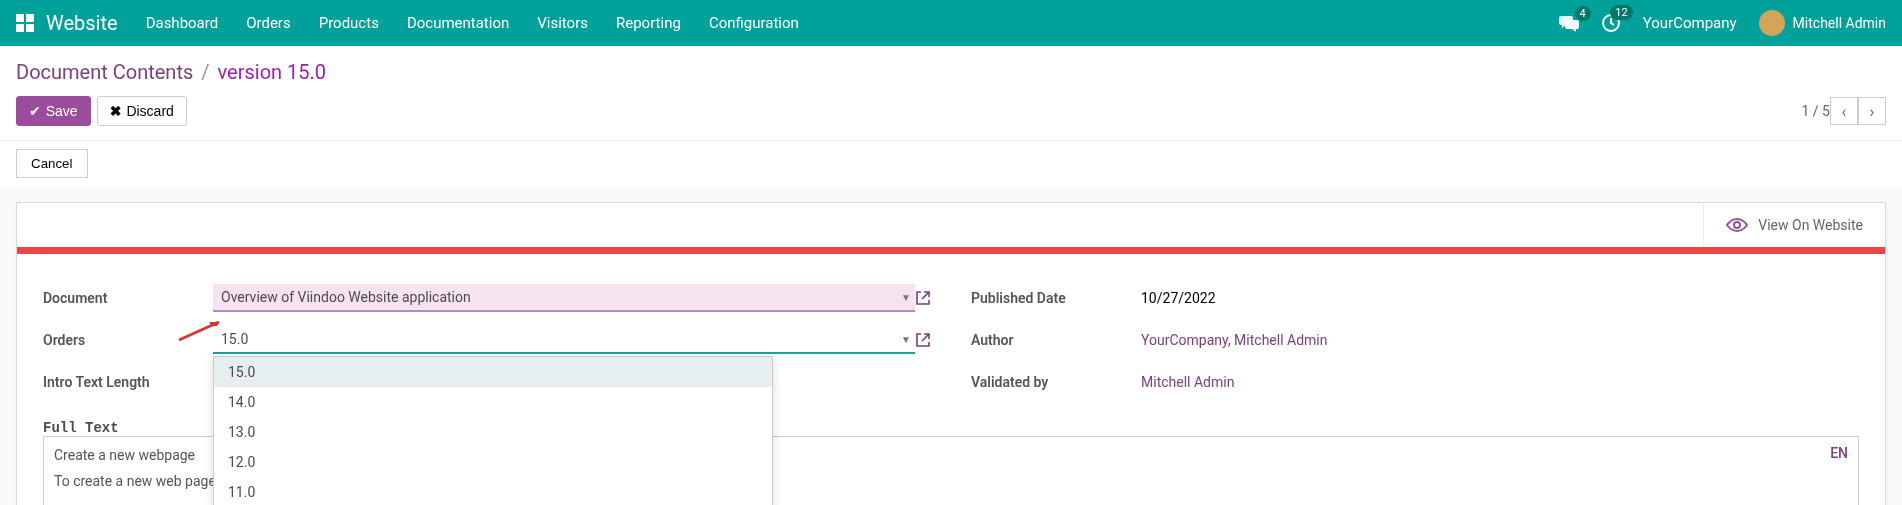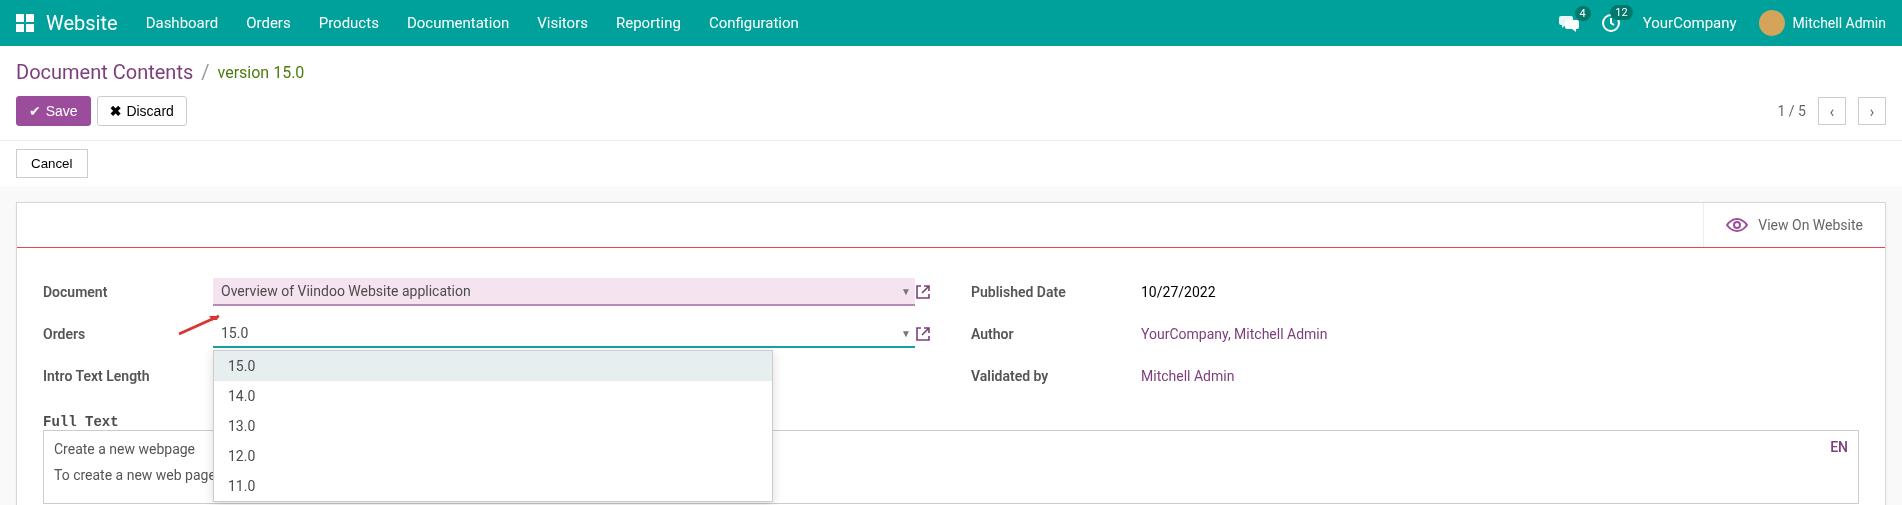--- a/index.html
+++ b/index.html
@@ -11,40 +11,40 @@
 .topnav .nav-item { color: #fff; margin-right: 28px; font-size: 15px; cursor: pointer; }
 .topnav .spacer { flex: 1; }
 .topnav .icon-wrap { position: relative; margin-right: 22px; cursor: pointer; }
 .topnav .badge { position: absolute; top: -8px; right: -12px; background: #00796b; color: #fff; border-radius: 10px; font-size: 11px; padding: 1px 5px; line-height: 1.2; }
 .topnav .company { margin-right: 22px; font-size: 15px; }
 .topnav .user { display: flex; align-items: center; gap: 8px; }
 .topnav .avatar { width: 26px; height: 26px; border-radius: 50%; background: #d4a45a; display: inline-block; }
 .breadcrumb-row { background: #fff; padding: 14px 16px 6px; display: flex; align-items: center; }
 .breadcrumb-row .crumb-link { color: #7c3f7c; font-size: 20px; cursor: pointer; }
 .breadcrumb-row .crumb-sep { color: #999; font-size: 20px; margin: 0 8px; }
-.breadcrumb-row .crumb-current { color: #4d7c0f; font-size: 16px; }
+.breadcrumb-row .crumb-current { color: #a21caf; font-size: 20px; }
 .controls-row { background: #fff; padding: 6px 16px 14px; display: flex; align-items: center; }
 .btn { display: inline-flex; align-items: center; padding: 6px 12px; border: 1px solid #ccc; background: #fff; cursor: pointer; font-size: 14px; border-radius: 3px; }
 .btn-primary { background: #9b4d9b; border-color: #9b4d9b; color: #fff; }
 .btn-primary .check { margin-right: 5px; }
 .btn-discard { margin-left: 6px; }
 .btn-discard .x { margin-right: 5px; font-weight: bold; }
 .controls-row .spacer { flex: 1; }
-.pager { display: flex; align-items: center; gap: 12px; color: #666; }
+.pager { display: flex; align-items: center; color: #666; }
 .pager .nav-btn { border: 1px solid #ccc; width: 28px; height: 28px; display: flex; align-items: center; justify-content: center; cursor: pointer; font-size: 16px; background: #fff; }
 .stage-row { background: #fff; padding: 8px 16px; display: flex; align-items: center; border-top: 1px solid #eee; }
 .btn-cancel { border: 1px solid #ccc; padding: 6px 14px; background: #fff; cursor: pointer; }
 .stage-row .spacer { flex: 1; }
 .statusbar { display: flex; }
 .statusbar .stage { position: relative; padding: 6px 18px 6px 22px; color: #aaa; font-size: 14px; background: #fff; border: 1px solid #ddd; border-left: none; }
 .statusbar .stage:first-child { border-left: 1px solid #ddd; }
 .statusbar .stage.active { color: #9b4d9b; font-weight: 500; }
 .sheet-wrap { padding: 16px; }
 .sheet { background: #fff; border: 1px solid #d8d8d8; box-shadow: 0 1px 3px rgba(0,0,0,0.05); }
-.sheet-top { display: flex; justify-content: flex-end; border-bottom: 1px solid #ef4444; text-align: center; }
+.sheet-top { display: flex; justify-content: flex-end; border-bottom: 7px solid #ef4444; text-align: center; }
 .view-website { display: flex; align-items: center; gap: 10px; padding: 14px 22px; border-left: 1px solid #eee; cursor: pointer; color: #666; }
 .eye-icon { color: #9b4d9b; }
 .form-body { padding: 30px 26px 10px; display: flex; gap: 40px; position: relative; }
 .col { flex: 1; }
 .field-row { display: flex; align-items: center; margin-bottom: 14px; min-height: 28px; }
 .field-row .label { width: 170px; font-weight: 600; color: #555; }
 .field-row .value { flex: 1; color: #000000; }
 .field-row .value.link { color: #7c3f7c; }
 .m2o-input { flex: 1; display: flex; align-items: center; }
 .m2o-input.req { background: #f5e4f0; border-bottom: 2px solid #b68ab6; }

